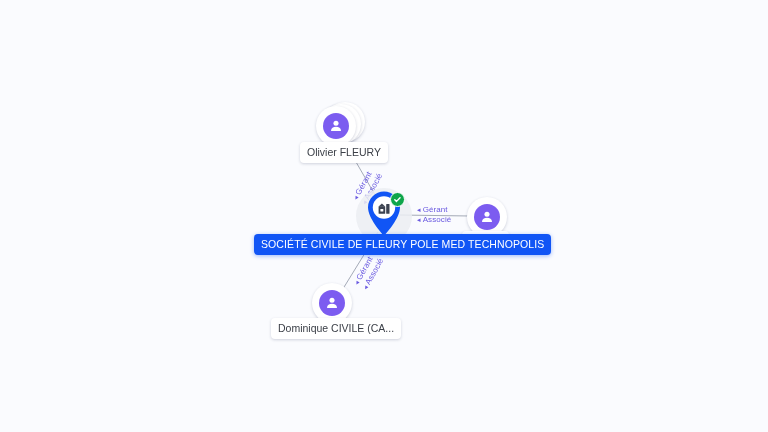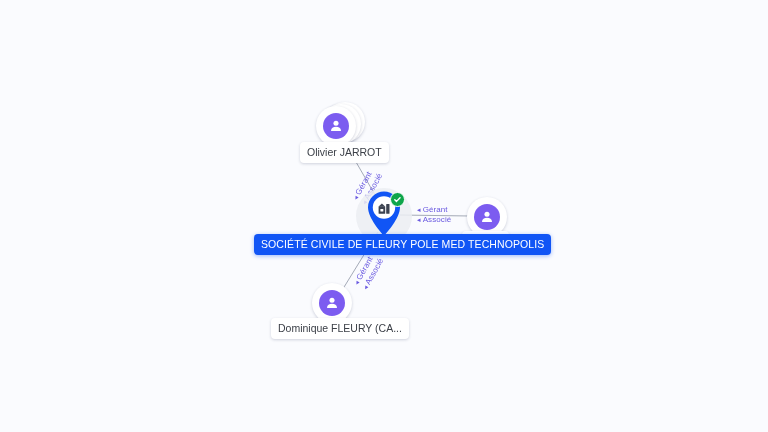--- a/index.html
+++ b/index.html
@@ -165,21 +165,21 @@
     <div class="person-card s2"></div>
     <div class="person-card">
       <div class="person-avatar">
         <svg width="16" height="16" viewBox="0 0 24 24">
           <circle cx="12" cy="8" r="3.8" fill="#ffffff"></circle>
           <path d="M4.5 19.5c0-4 3.4-6.2 7.5-6.2s7.5 2.2 7.5 6.2z" fill="#ffffff"></path>
         </svg>
       </div>
     </div>
   </div>
-  <div class="node-label" style="left:300px; top:142px;">Olivier JARROT</div>
+  <div class="node-label" style="left:300px; top:142px;">Olivier FLEURY</div>
 
   <div class="edge-label rot-up" style="left:351px; top:197px;">
     <span class="rel-line"><span class="arrow">◂</span><span>Gérant</span></span>
     <span class="rel-line"><span class="arrow">◂</span><span>Associé</span></span>
   </div>
 
   <div class="person-node" style="left:467px; top:197px;">
     <div class="person-card">
       <div class="person-avatar">
         <svg width="16" height="16" viewBox="0 0 24 24">
@@ -199,21 +199,21 @@
   <div class="person-node" style="left:312px; top:283px;">
     <div class="person-card">
       <div class="person-avatar">
         <svg width="16" height="16" viewBox="0 0 24 24">
           <circle cx="12" cy="8" r="3.8" fill="#ffffff"></circle>
           <path d="M4.5 19.5c0-4 3.4-6.2 7.5-6.2s7.5 2.2 7.5 6.2z" fill="#ffffff"></path>
         </svg>
       </div>
     </div>
   </div>
-  <div class="node-label" style="left:271px; top:318px;">Dominique FLEURY (CA...</div>
+  <div class="node-label" style="left:271px; top:318px;">Dominique CIVILE (CA...</div>
 
   <div class="edge-label rot-down" style="left:352px; top:282px;">
     <span class="rel-line"><span class="arrow">◂</span><span>Gérant</span></span>
     <span class="rel-line"><span class="arrow">◂</span><span>Associé</span></span>
   </div>
 
   <div class="company-node" style="left:356px; top:188px;">
     <div class="company-halo"></div>
     <div class="company-pin">
       <svg width="36" height="48" viewBox="0 0 36 48">

